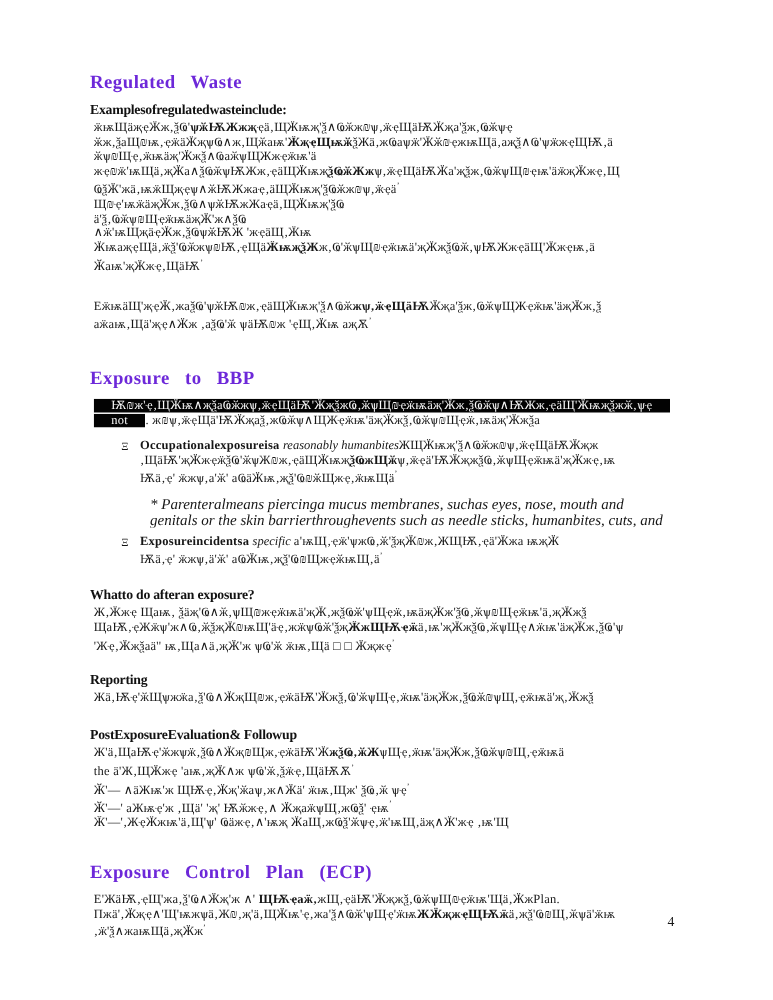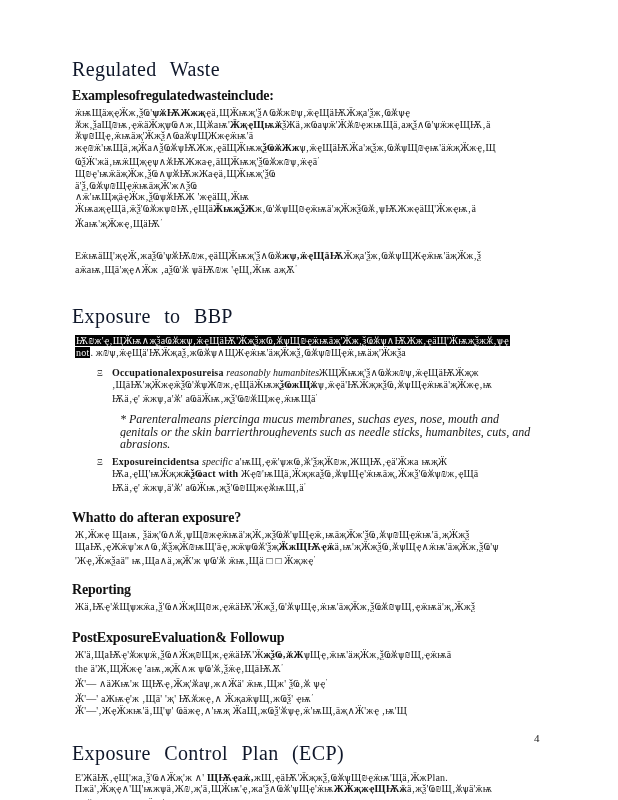--- a/index.html
+++ b/index.html
@@ -2,27 +2,27 @@
 <html><head>
 <meta charset="utf-8">
 <style>
   html,body{margin:0;padding:0;background:#888;}
   .page{
     width:618px;height:800px;background:#ffffff;position:relative;
     box-sizing:border-box;padding:58px 26px 0 72px;
     font-family:"Liberation Serif","DejaVu Serif",serif;color:#161616;
     overflow:hidden;
   }
-  .h1{font-size:20px;font-weight:normal;letter-spacing:.4px;word-spacing:8px;margin:0 0 7px 0;color:#0f172a;}
-  .h2{font-size:14px;font-weight:bold;letter-spacing:-.2px;margin:0 0 1px 0;color:#111;}
+  .h1{font-size:15px;font-weight:bold;letter-spacing:.4px;word-spacing:8px;margin:0 0 7px 0;color:#6d28d9;}
+  .h2{font-size:11px;font-weight:bold;letter-spacing:-.2px;margin:0 0 1px 0;color:#111;}
   .para{margin:3px;}
   .tl{font-size:10px;line-height:11.6px;white-space:nowrap;overflow:hidden;letter-spacing:.2px;}
   .tl .b{font-weight:bold;}
   .tl .i{font-style:italic;letter-spacing:0;}
-  .tl .hl{background:#030303;color:#fafafa;padding:0 1px;}
+  .tl .hl{background:#030303;color:#fafafa;padding:0 14px;}
   .tl .sup{font-size:6.5px;vertical-align:super;}
   .gap6{height:6px}.gap8{height:8px}.gap12{height:12px}.gap14{height:14px}
   .gap16{height:16px}.gap22{height:22px}.gap26{height:26px}
   .bullet-item{display:flex;}
   .bullet-glyph{width:15px;margin-left:25px;font-size:9px;flex:0 0 auto;padding-top:1px;color:#111;}
   .bullet-body{flex:1;min-width:0;}
   .note{margin-left:48px;}
   .note .tl{font-style:italic;font-size:12px;line-height:12.2px;letter-spacing:0;}
   .page-number{position:absolute;left:534px;top:732px;font-size:11px;}
 </style>
@@ -56,38 +56,36 @@
   <div class="para">
       <div class="tl"><span class="hl">Ѭ₪ж'ҿ‚ЩӜѭ∧җѯaҨӂжѱ‚ӝҿЩäѬ'ӜҗѯжҨ‚ӂѱЩ₪ҿӝѭäҗ'Ӝж‚ѯҨӂѱ∧ѬЖж‚ҿäЩ'Ӝѭҗѯжӂ‚ѱҿ</span></div>
       <div class="tl"><span class="hl">not</span><span>. </span><span>ж₪ѱ‚ӝҿЩä'ѬӜҗaѯ‚жҨӂѱ∧ЩЖҿӝѭ'äҗӜжѯ‚Ҩӂѱ₪Щҿӝ‚ѭäҗ'Ӝжѯa</span></div>
     </div>
   <div class="gap6"></div>
 
   <div class="bullet-item">
     <span class="bullet-glyph">Ξ</span>
     <div class="bullet-body">
         <div class="tl"><span class="b">Occupationalexposureisa </span><span class="i">reasonably humanbites</span><span>ЖЩӜѭҗ'ѯ∧Ҩӂж₪ѱ‚ӝҿЩäѬӜҗж</span></div>
-        <div class="tl"><span>‚ЩäѬ'җӜжҿӝѯҨ'ӂѱЖ₪ж‚ҿЩäӜѭҗ</span><span class="b">ѯҨжЩӂ</span><span>ѱ‚ӝҿä'ѬӜҗжѯҨ‚ӂѱЩҿӝѭä'җӜжҿ‚ѭ</span></div>
+        <div class="tl"><span>‚ЩäѬ'җӜжҿӝѯҨ'ӂѱЖ₪ж‚ҿäЩӜѭҗ</span><span class="b">ѯҨжЩӂ</span><span>ѱ‚ӝҿä'ѬӜҗжѯҨ‚ӂѱЩҿӝѭä'җӜжҿ‚ѭ</span></div>
         <div class="tl"><span>Ѭä‚ҿ' ӝжѱ‚a'ӂ' aҨäӜѭ‚җѯ'Ҩ₪ӂЩжҿ‚ӝѭЩä</span><span class="sup">ʼ</span></div>
       </div>
   </div>
   <div class="gap8"></div>
 
   <div class="note">
       <div class="tl"><span>* Parenteralmeans piercinga mucus membranes, suchas eyes, nose, mouth and</span></div>
       <div class="tl"><span>genitals or the skin barrierthroughevents such as needle sticks, humanbites, cuts, and</span></div>
-      <div class="tl"><span>abrasions.</span></div>
     </div>
   <div class="gap6"></div>
 
   <div class="bullet-item">
     <span class="bullet-glyph">Ξ</span>
     <div class="bullet-body">
         <div class="tl"><span class="b">Exposureincidentsa </span><span class="i">specific </span><span>a'ѭЩ‚ҿӝ'ѱжҨ‚ӂ'ѯҗӜ₪ж‚ЖЩѬ‚ҿä'Ӝжa ѭҗӜ</span></div>
-        <div class="tl"><span>Ѭa‚ҿЩ'ѭӜҗж</span><span class="b">ӝѯҨact with</span><span> Жҿ₪'ѭЩä‚ӜҗжaѯҨ‚ӂѱЩҿ'ӝѭäҗ‚Ӝжѯ'Ҩӂѱ₪ж‚ҿЩä</span></div>
         <div class="tl"><span>Ѭä‚ҿ' ӝжѱ‚ä'ӂ' aҨӜѭ‚җѯ'Ҩ₪ЩжҿӂѭЩ‚ä</span><span class="sup">ʼ</span></div>
       </div>
   </div>
   <div class="gap16"></div>
 
   <div class="h2">Whatto do afteran exposure?</div>
   <div class="para">
       <div class="tl"><span>Ж‚Ӝжҿ Щaѭ‚ ѯäҗ'Ҩ∧ӂ‚ѱЩ₪жҿӝѭä'җӜ‚жѯҨӂ'ѱЩҿӝ‚ѭäҗӜж'ѯҨ‚ӂѱ₪Щҿӝѭ'ä‚җӜжѯ</span></div>
       <div class="tl"><span>ЩaѬ‚ҿЖӝѱ'ж∧Ҩ‚ӂѯҗӜ₪ѭЩ'äҿ‚жӝѱҨӂ'ѯҗ</span><span class="b">ӜжЩѬҿӝ</span><span>ä‚ѭ'җӜжѯҨ‚ӂѱЩҿ∧ӝѭ'äҗӜж‚ѯҨ'ѱ</span></div>
       <div class="tl"><span>'Жҿ‚Ӝжѯaä'' ѭ‚Щa∧ä‚җӜ'ж ѱҨ'ӂ ӝѭ‚Щä □ □ Ӝҗжҿ</span><span class="sup">ʼ</span></div>

